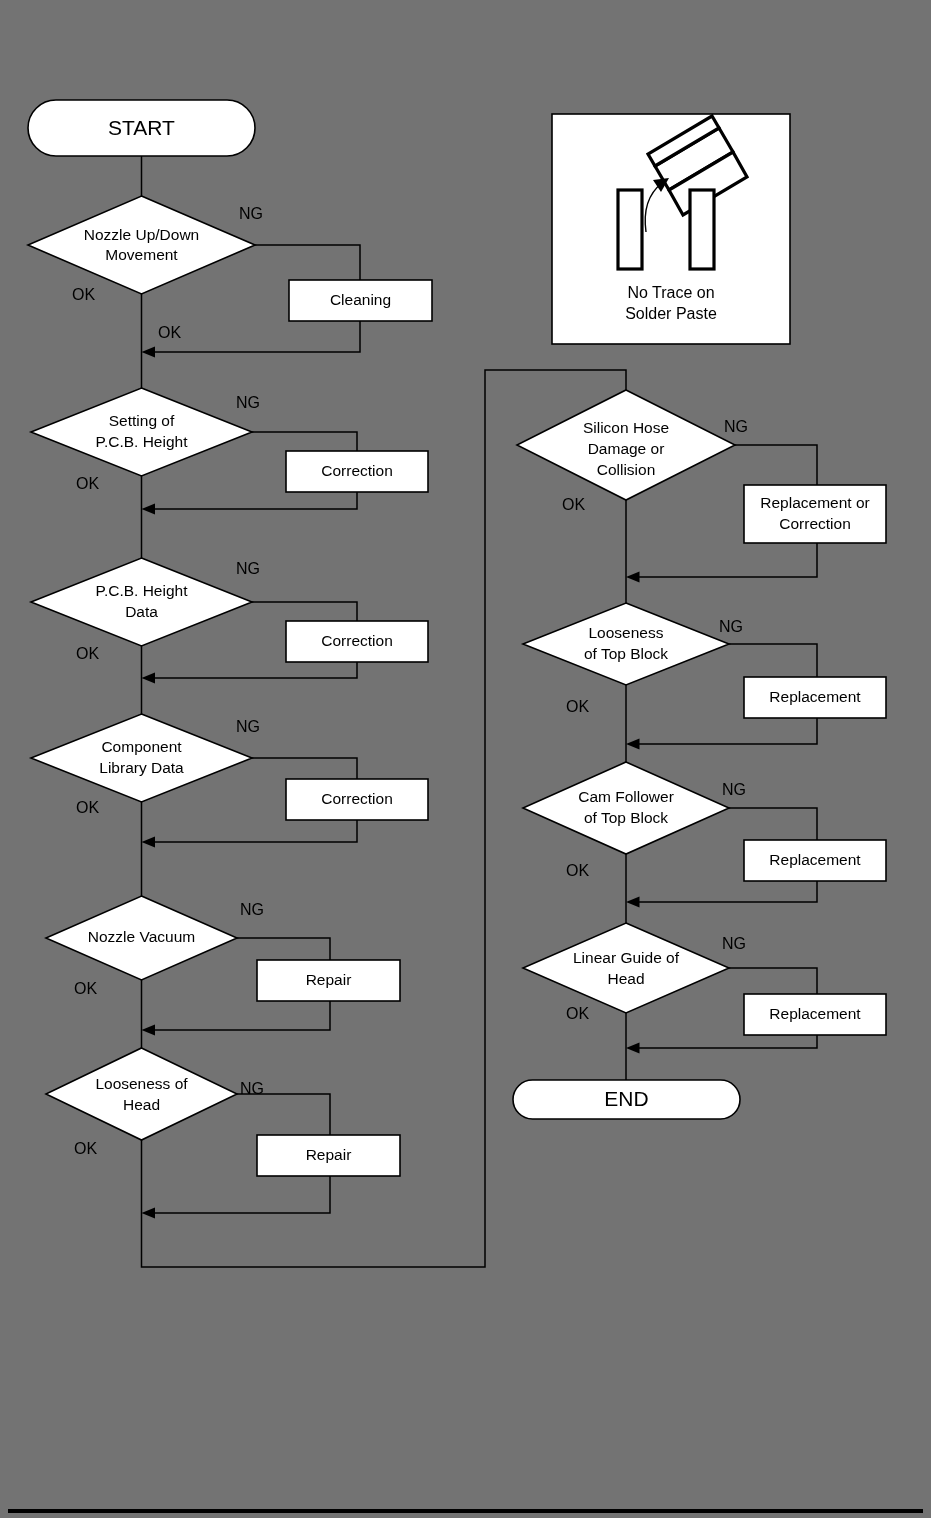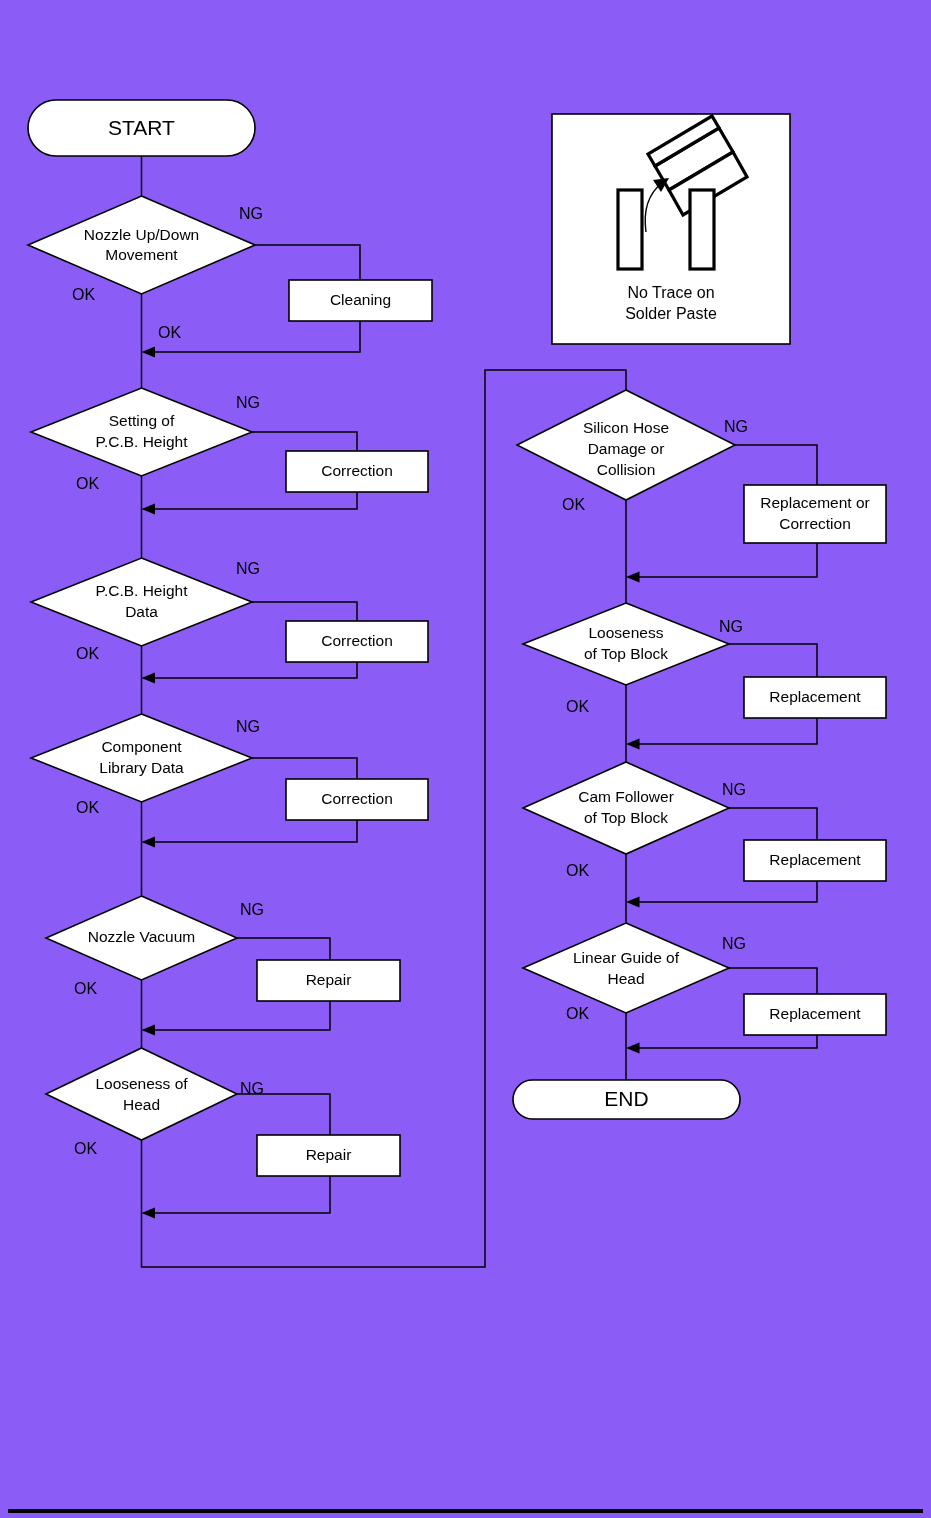--- a/index.html
+++ b/index.html
@@ -4,21 +4,21 @@
 <style>
   html, body {
     margin: 0;
     padding: 0;
     background: #ffffff;
   }
   #page {
     position: relative;
     width: 931px;
     height: 1518px;
-    background: #8b5cf6;
+    background: #737373;
     overflow: hidden;
     font-family: "Liberation Sans", sans-serif;
   }
   svg#flow {
     position: absolute;
     left: 0;
     top: 0;
     width: 931px;
     height: 1518px;
   }

